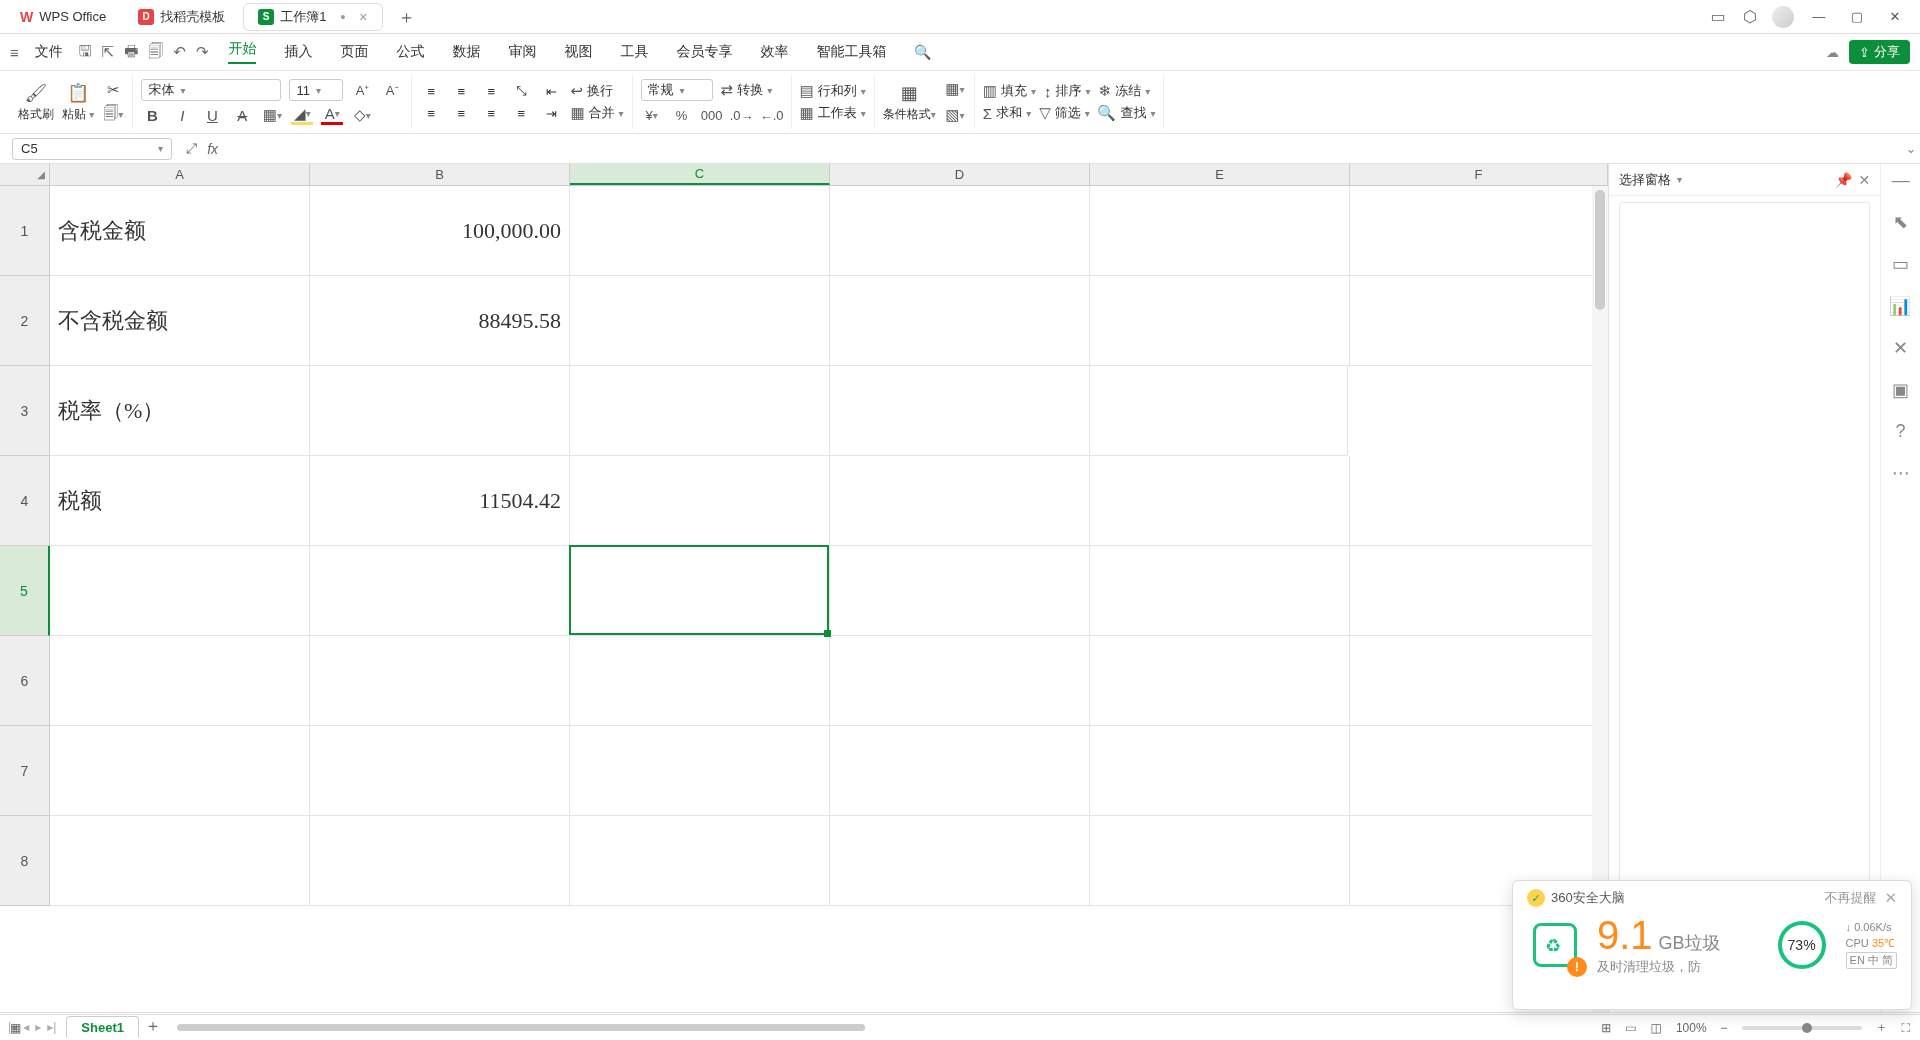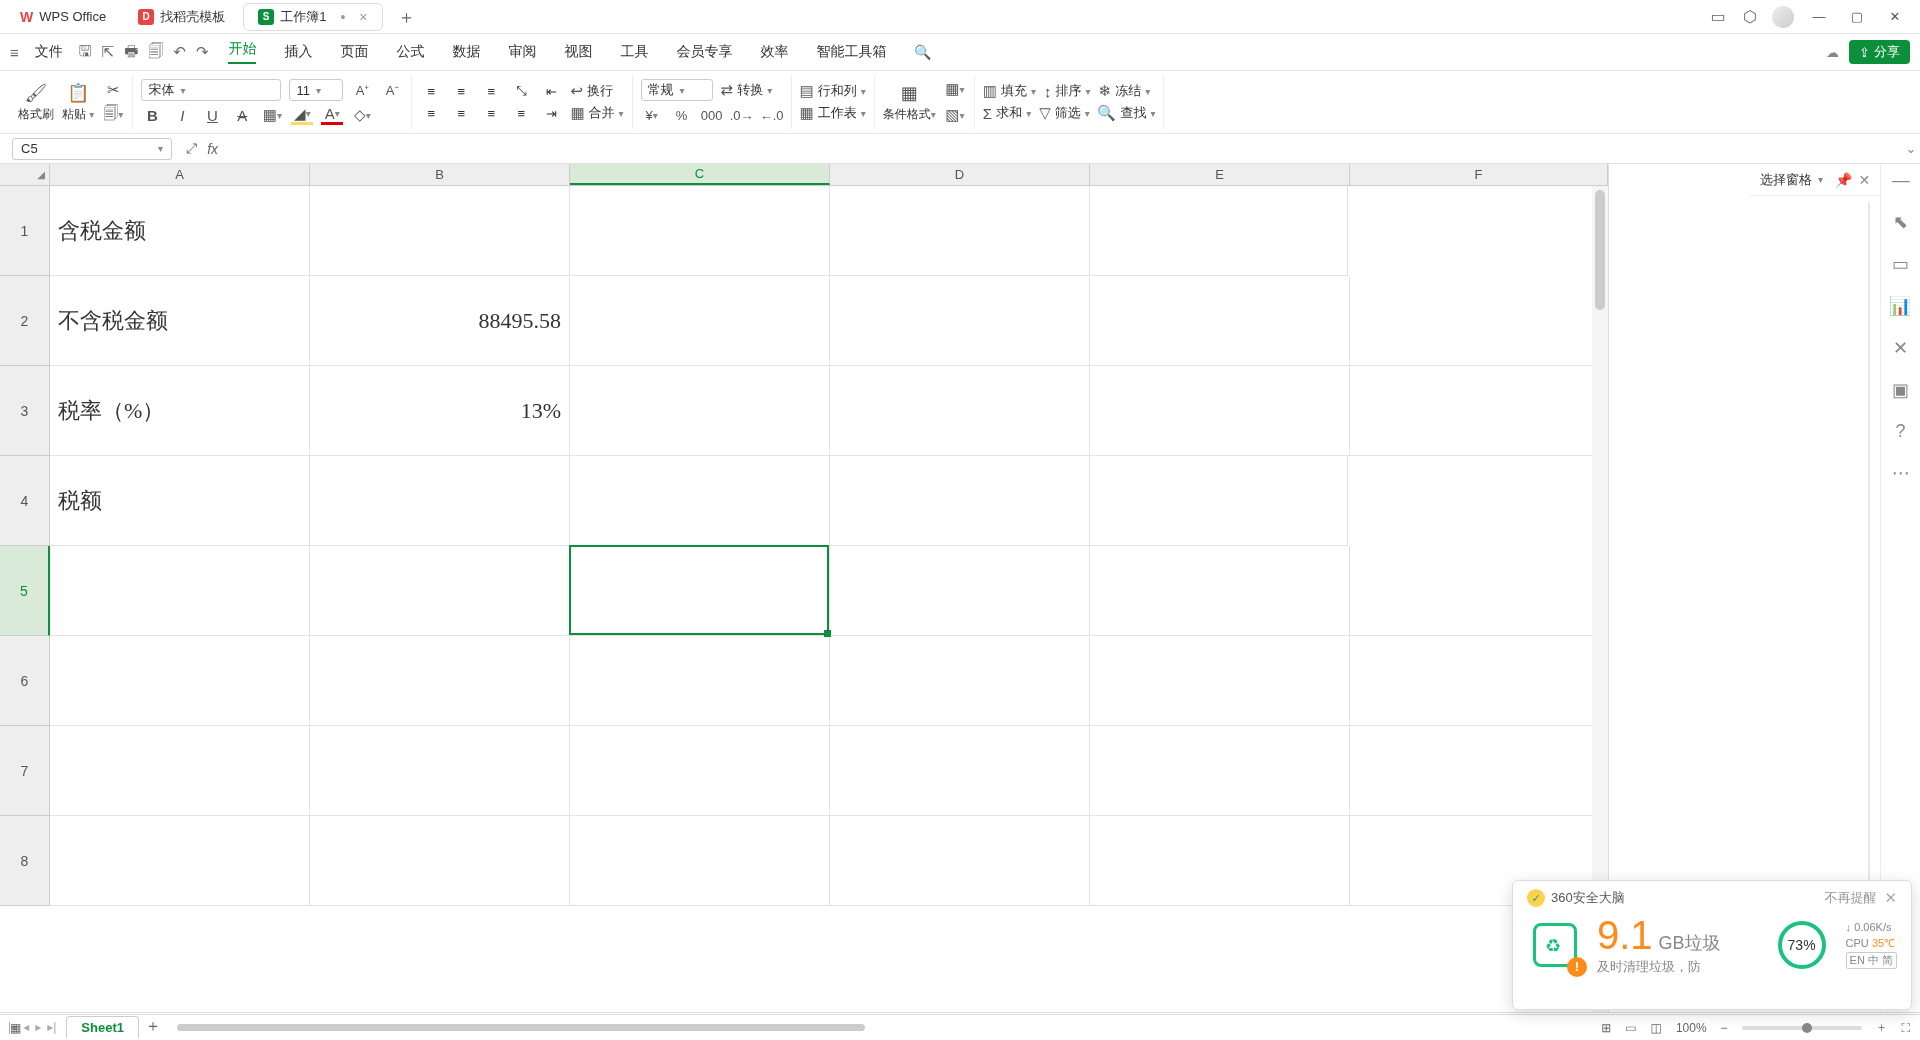--- a/index.html
+++ b/index.html
@@ -63,21 +63,21 @@
 .rowhdr { width: 50px; border-right: 1px solid #ccc; border-bottom: 1px solid #ccc; display: flex; align-items: center; justify-content: center; background: #eee; font-size: 14px; color:#555; }
 .rowhdr.sel { background:#d9ead9; color:#0b8f3a; border-right:2px solid #0b8f3a; }
 .cell { border-right: 1px solid #e3e3e3; border-bottom: 1px solid #e3e3e3; display: flex; align-items: center; padding: 0 8px; font-size: 22px; font-family: "SimSun", serif; }
 .cell.r { justify-content: flex-end; }
 .sel-cell { position:absolute; border:2px solid #0b8f3a; pointer-events:none; }
 .sel-handle { position:absolute; width:7px; height:7px; background:#0b8f3a; right:-4px; bottom:-4px; }
 .vscroll { position:absolute; right:0; top:22px; bottom:0; width:16px; background:#f5f5f5; }
 .vscroll .thumb { position:absolute; top:4px; left:3px; right:3px; height:120px; background:#ccc; border-radius:5px; }
 
 
-.rpanel { width: 288px; border-left: 1px solid #e0e0e0; background: #fff; display: flex; flex-direction: column; align-items: flex-end; }
+.rpanel { width: 288px; border-left: 1px solid #e0e0e0; background: #fff; display: flex; flex-direction: column; }
 .rpanel-hd { height: 32px; display: flex; align-items: center; padding: 0 10px; font-size: 13px; gap: 6px; border-bottom:1px solid #eee; }
 .rpanel-hd .sp { flex: 1; }
 .rpanel-hd .ico { color: #888; font-size: 14px; }
 .rpanel-sub { padding: 6px 10px; font-size: 13px; color: #555; }
 .rpanel-body { flex:1; margin:6px 10px; border:1px solid #e8e8e8; border-radius:3px; }
 
 
 .sidetools { width: 42px; border-left: 1px solid #eee; display: flex; flex-direction: column; align-items: center; padding-top: 6px; gap: 20px; color:#888; font-size:18px; }
 
 
@@ -346,46 +346,47 @@
         <div class="colhdr sel" style="width: 260px;">C</div>
         <div class="colhdr" style="width: 260px;">D</div>
         <div class="colhdr" style="width: 260px;">E</div>
         <div class="colhdr" style="width: 258px;">F</div>
       </div>
     <div class="gridbody" id="gridbody">
 
     <div class="gridrow" style="height: 90px;">
           <div class="rowhdr" style="height: 90px;">1</div>
           <div class="cell" style="width: 260px; height: 90px;">含税金额</div>
+          <div class="cell r" style="width: 260px; height: 90px;">100,000.00</div>
           <div class="cell" style="width: 260px; height: 90px;"></div>
           <div class="cell" style="width: 260px; height: 90px;"></div>
           <div class="cell" style="width: 260px; height: 90px;"></div>
           <div class="cell" style="width: 258px; height: 90px;"></div>
         </div>
         <div class="gridrow" style="height: 90px;">
           <div class="rowhdr" style="height: 90px;">2</div>
           <div class="cell" style="width: 260px; height: 90px;">不含税金额</div>
           <div class="cell r" style="width: 260px; height: 90px;">88495.58</div>
           <div class="cell" style="width: 260px; height: 90px;"></div>
           <div class="cell" style="width: 260px; height: 90px;"></div>
           <div class="cell" style="width: 260px; height: 90px;"></div>
           <div class="cell" style="width: 258px; height: 90px;"></div>
         </div>
         <div class="gridrow" style="height: 90px;">
           <div class="rowhdr" style="height: 90px;">3</div>
           <div class="cell" style="width: 260px; height: 90px;">税率（%）</div>
-          <div class="cell r" style="width: 260px; height: 90px;">13%</div>
           <div class="cell" style="width: 260px; height: 90px;"></div>
           <div class="cell" style="width: 260px; height: 90px;"></div>
           <div class="cell" style="width: 260px; height: 90px;"></div>
           <div class="cell" style="width: 258px; height: 90px;"></div>
         </div>
         <div class="gridrow" style="height: 90px;">
           <div class="rowhdr" style="height: 90px;">4</div>
           <div class="cell" style="width: 260px; height: 90px;">税额</div>
+          <div class="cell r" style="width: 260px; height: 90px;">11504.42</div>
           <div class="cell" style="width: 260px; height: 90px;"></div>
           <div class="cell" style="width: 260px; height: 90px;"></div>
           <div class="cell" style="width: 260px; height: 90px;"></div>
           <div class="cell" style="width: 258px; height: 90px;"></div>
         </div>
         <div class="gridrow" style="height: 90px;">
           <div class="rowhdr sel" style="height: 90px;">5</div>
           <div class="cell" style="width: 260px; height: 90px;"></div>
           <div class="cell" style="width: 260px; height: 90px;"></div>
           <div class="cell" style="width: 260px; height: 90px;"></div>

